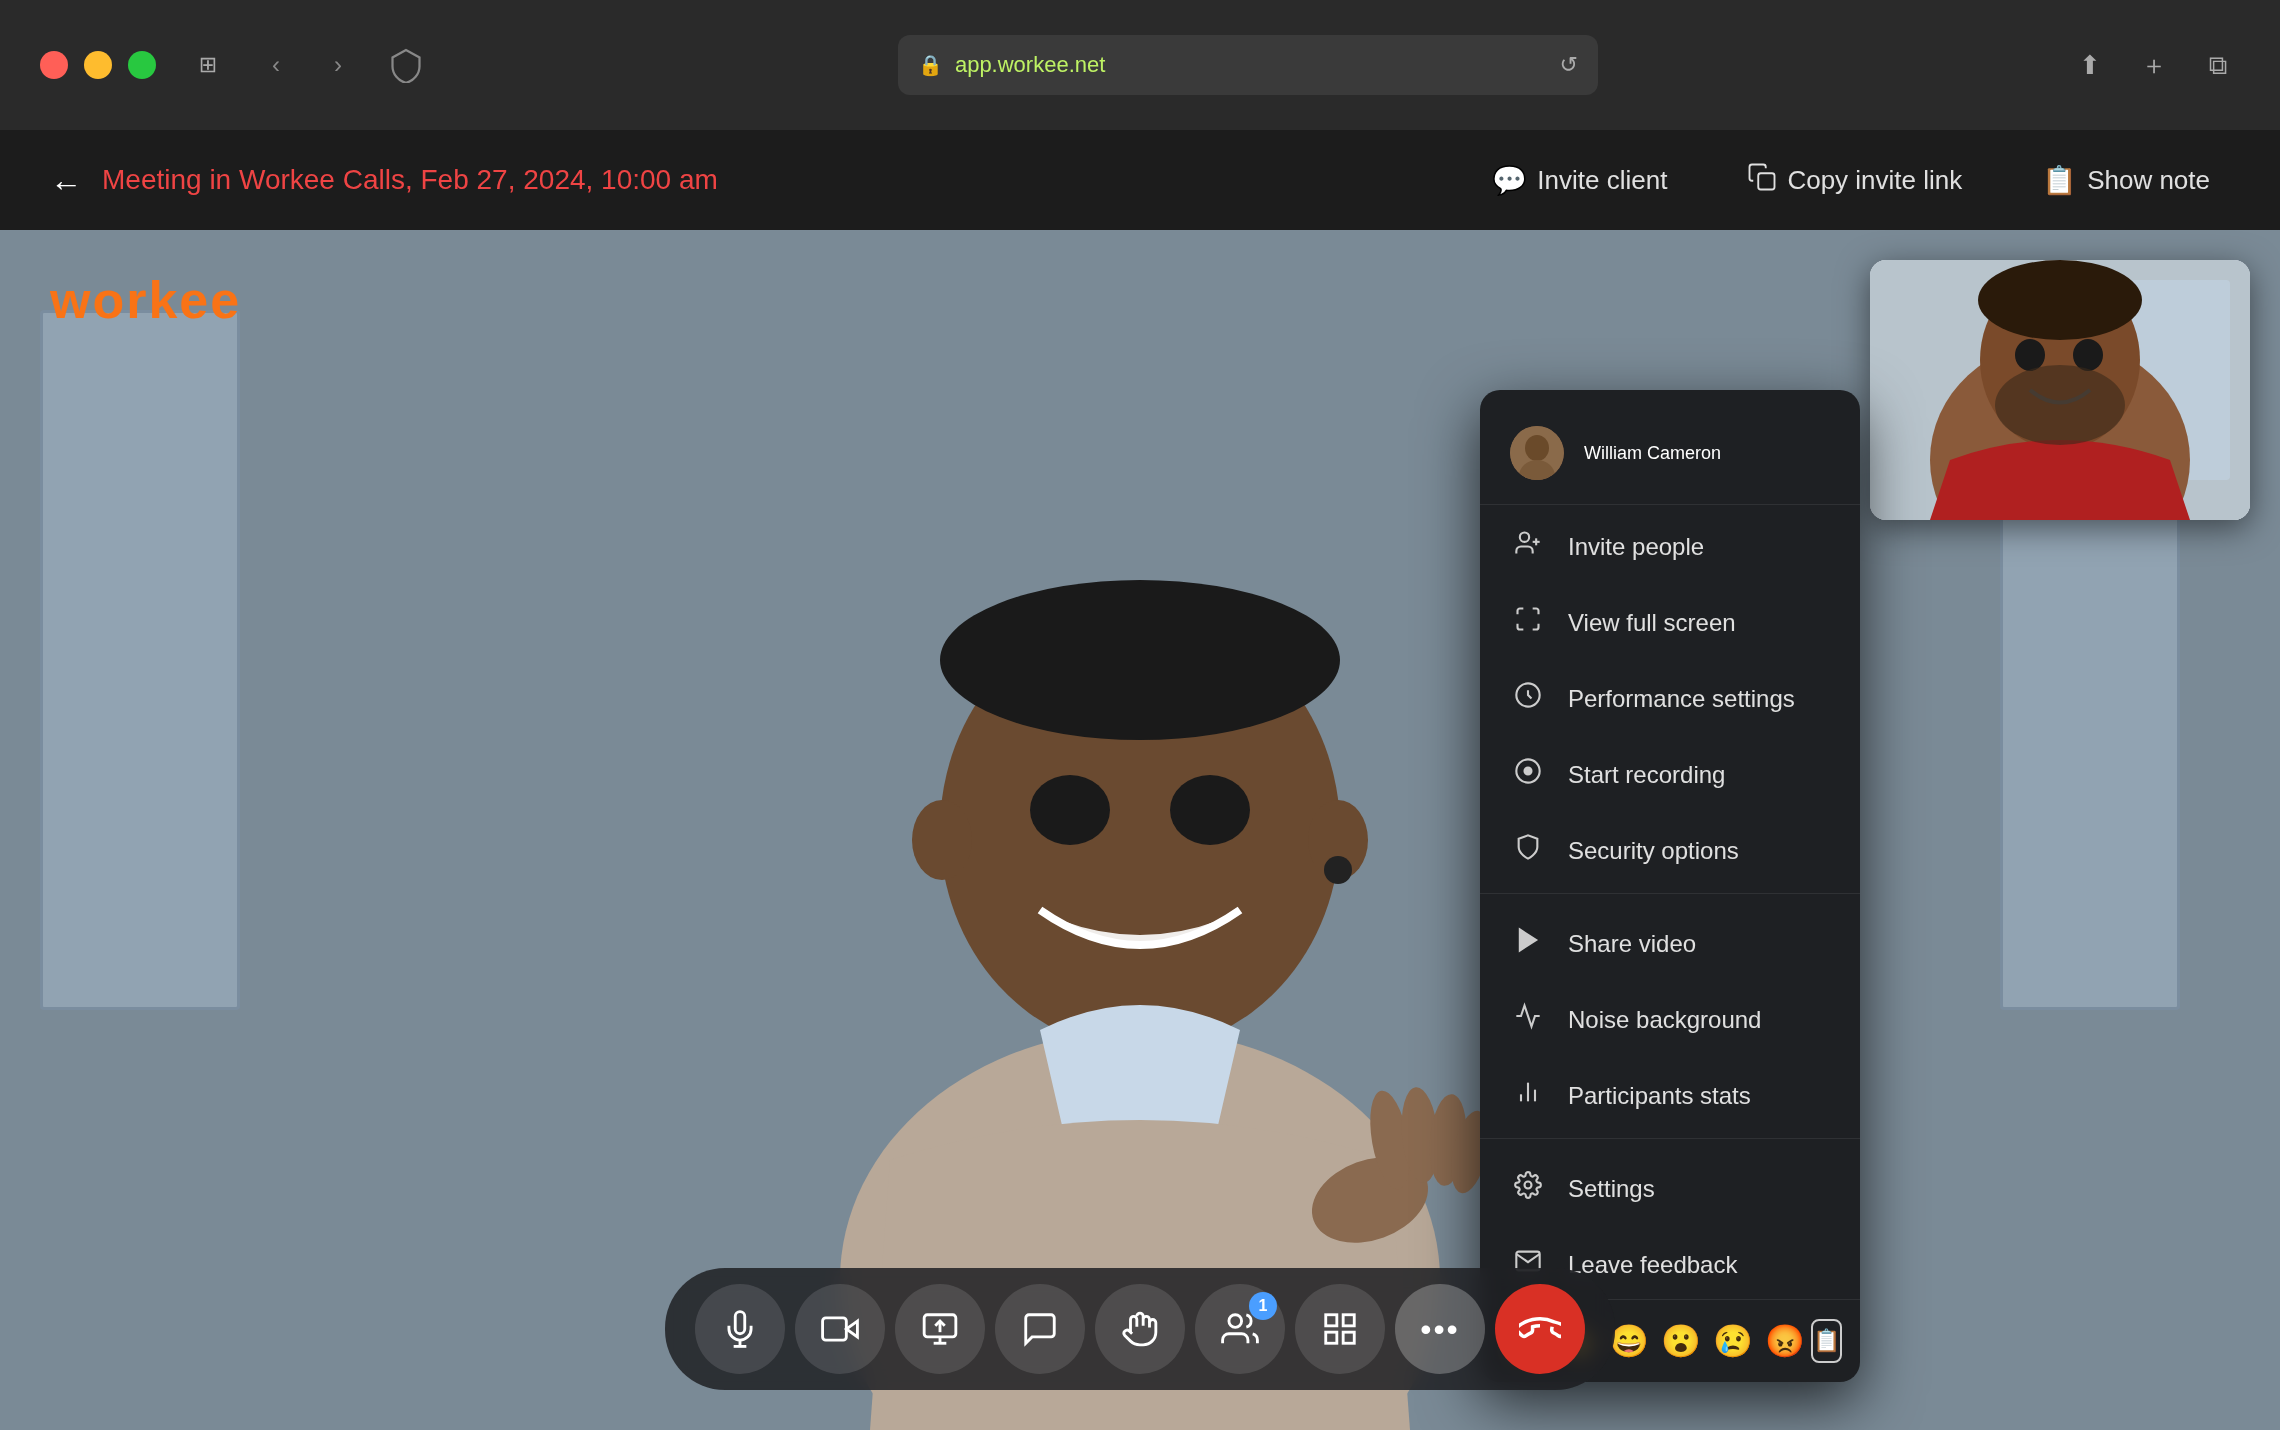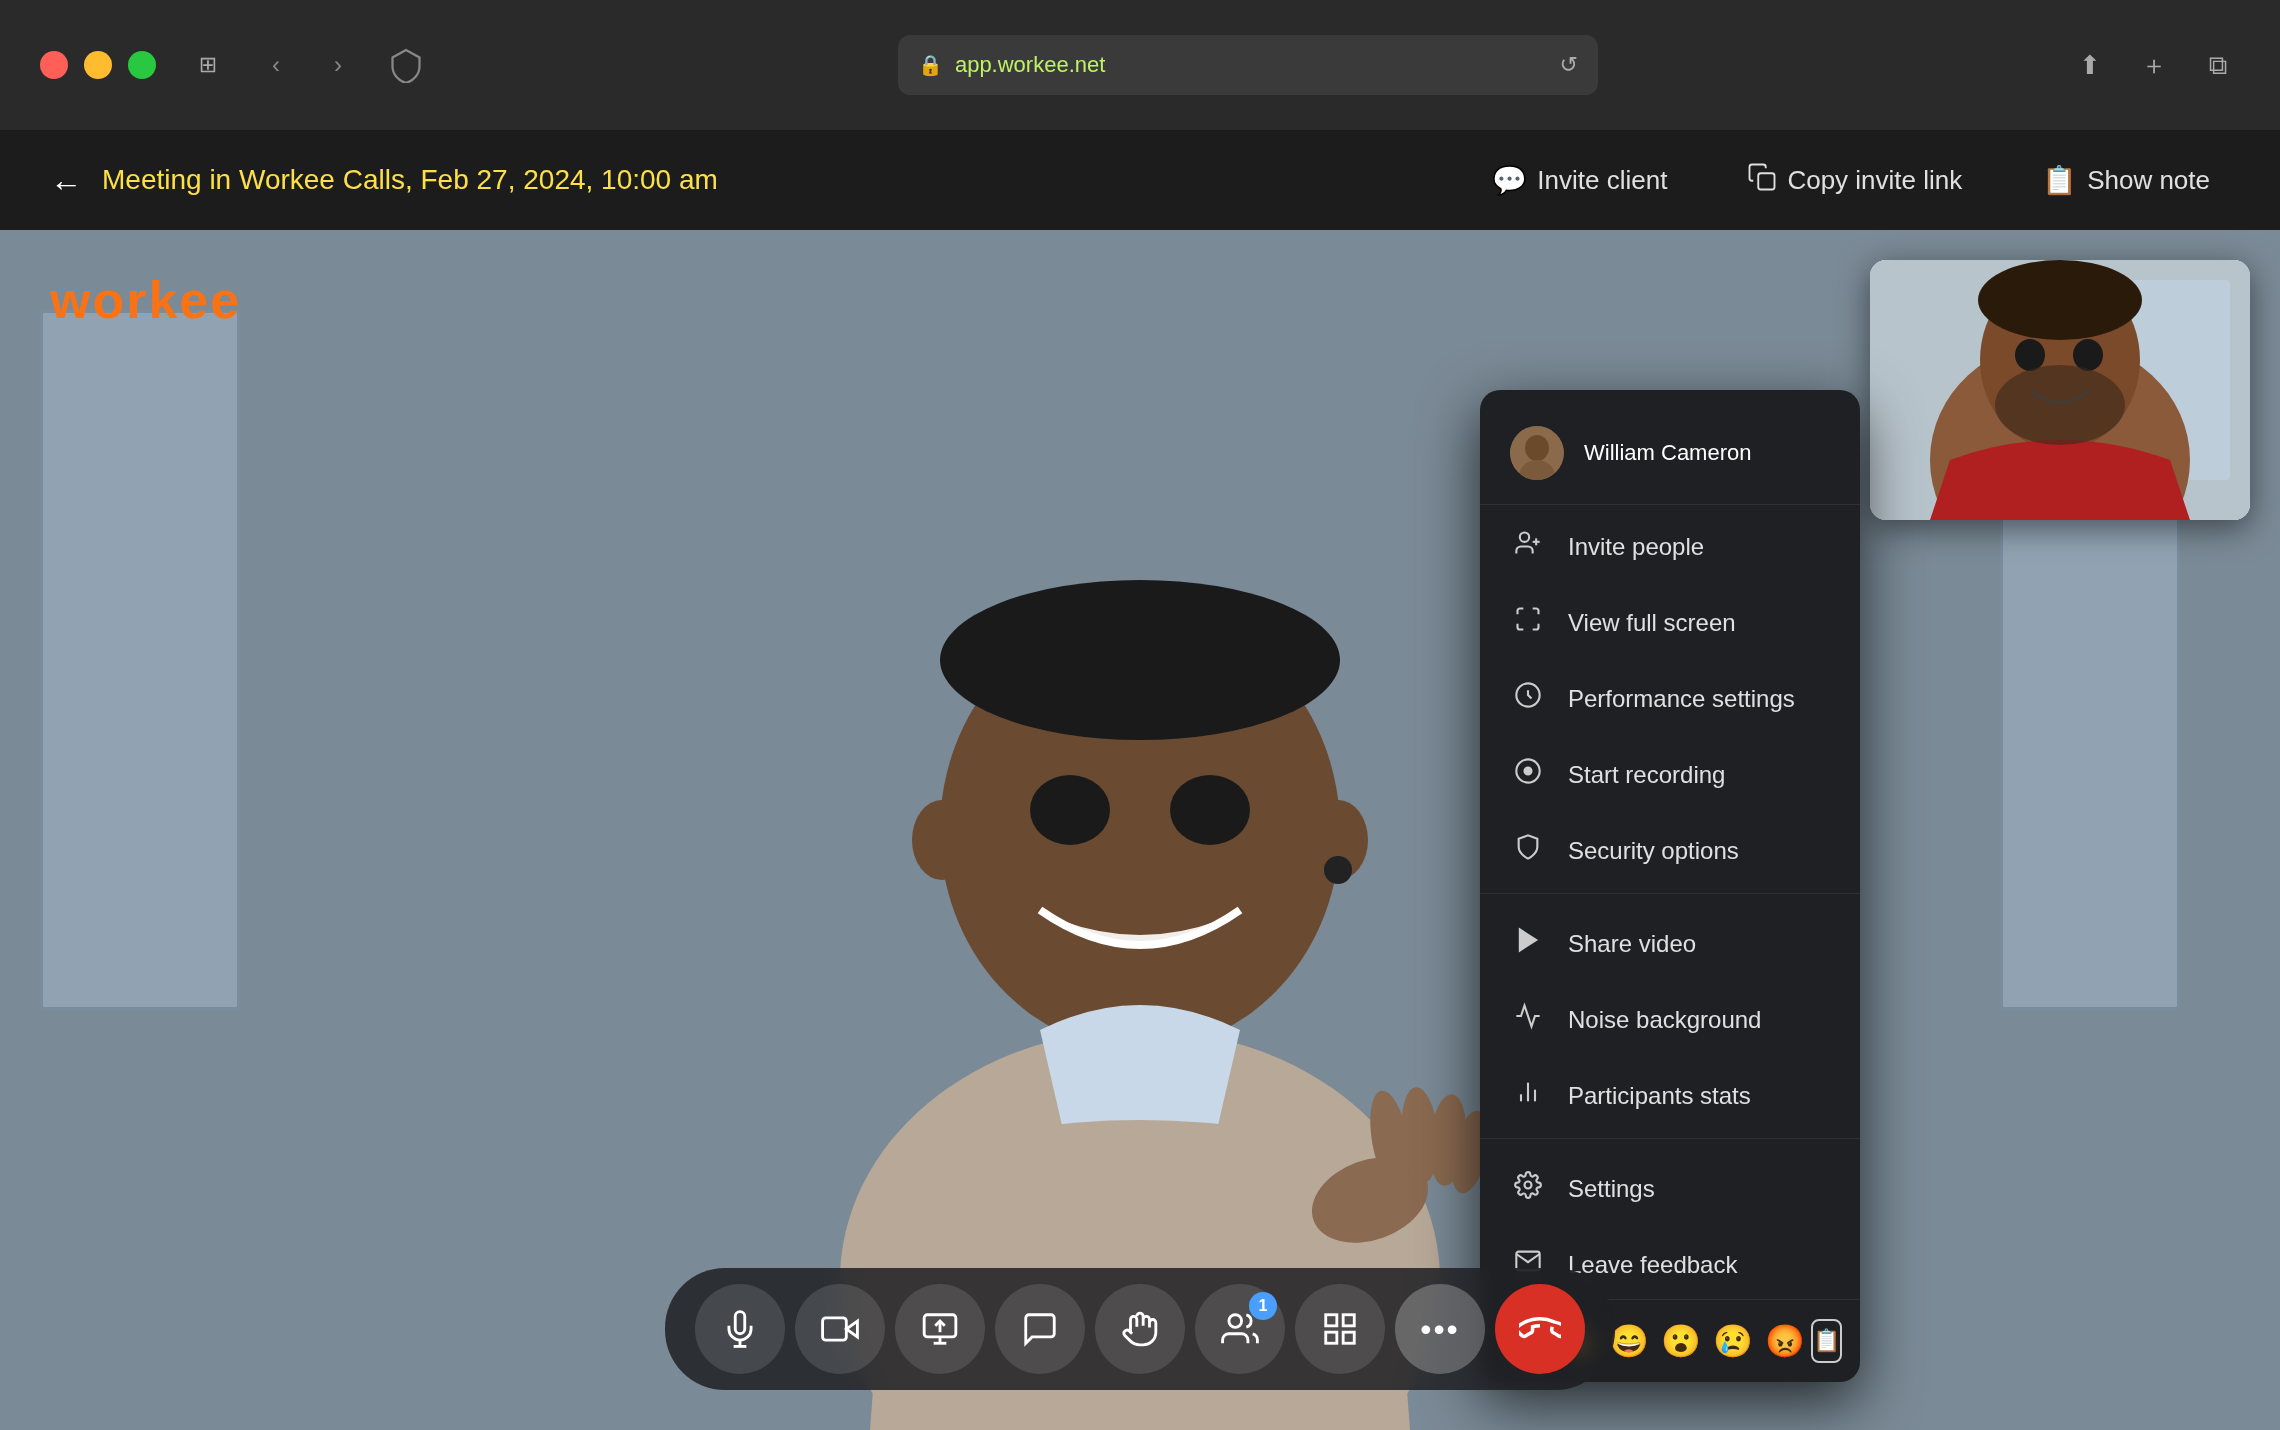--- a/index.html
+++ b/index.html
@@ -132,21 +132,21 @@
     }
     .back-btn {
       background: none;
       border: none;
       color: #fff;
       font-size: 32px;
       cursor: pointer;
       margin-right: 20px;
     }
     .meeting-title {
-      color: #fde047;
+      color: #ef4444;
       font-size: 28px;
     }
     .header-actions {
       margin-left: auto;
       display: flex;
       align-items: center;
       gap: 40px;
     }
     .header-btn {
       display: flex;
@@ -240,21 +240,21 @@
       border-radius: 50%;
       background: linear-gradient(135deg, #8a6a4a, #6a4a3a);
       display: flex;
       align-items: center;
       justify-content: center;
       overflow: hidden;
       flex-shrink: 0;
     }
     .menu-username {
       color: #fff;
-      font-size: 22px;
+      font-size: 18px;
       font-weight: 500;
     }
     .menu-item {
       display: flex;
       align-items: flex-end;
       gap: 22px;
       padding: 20px 30px;
       cursor: pointer;
       transition: background 0.15s;
     }

